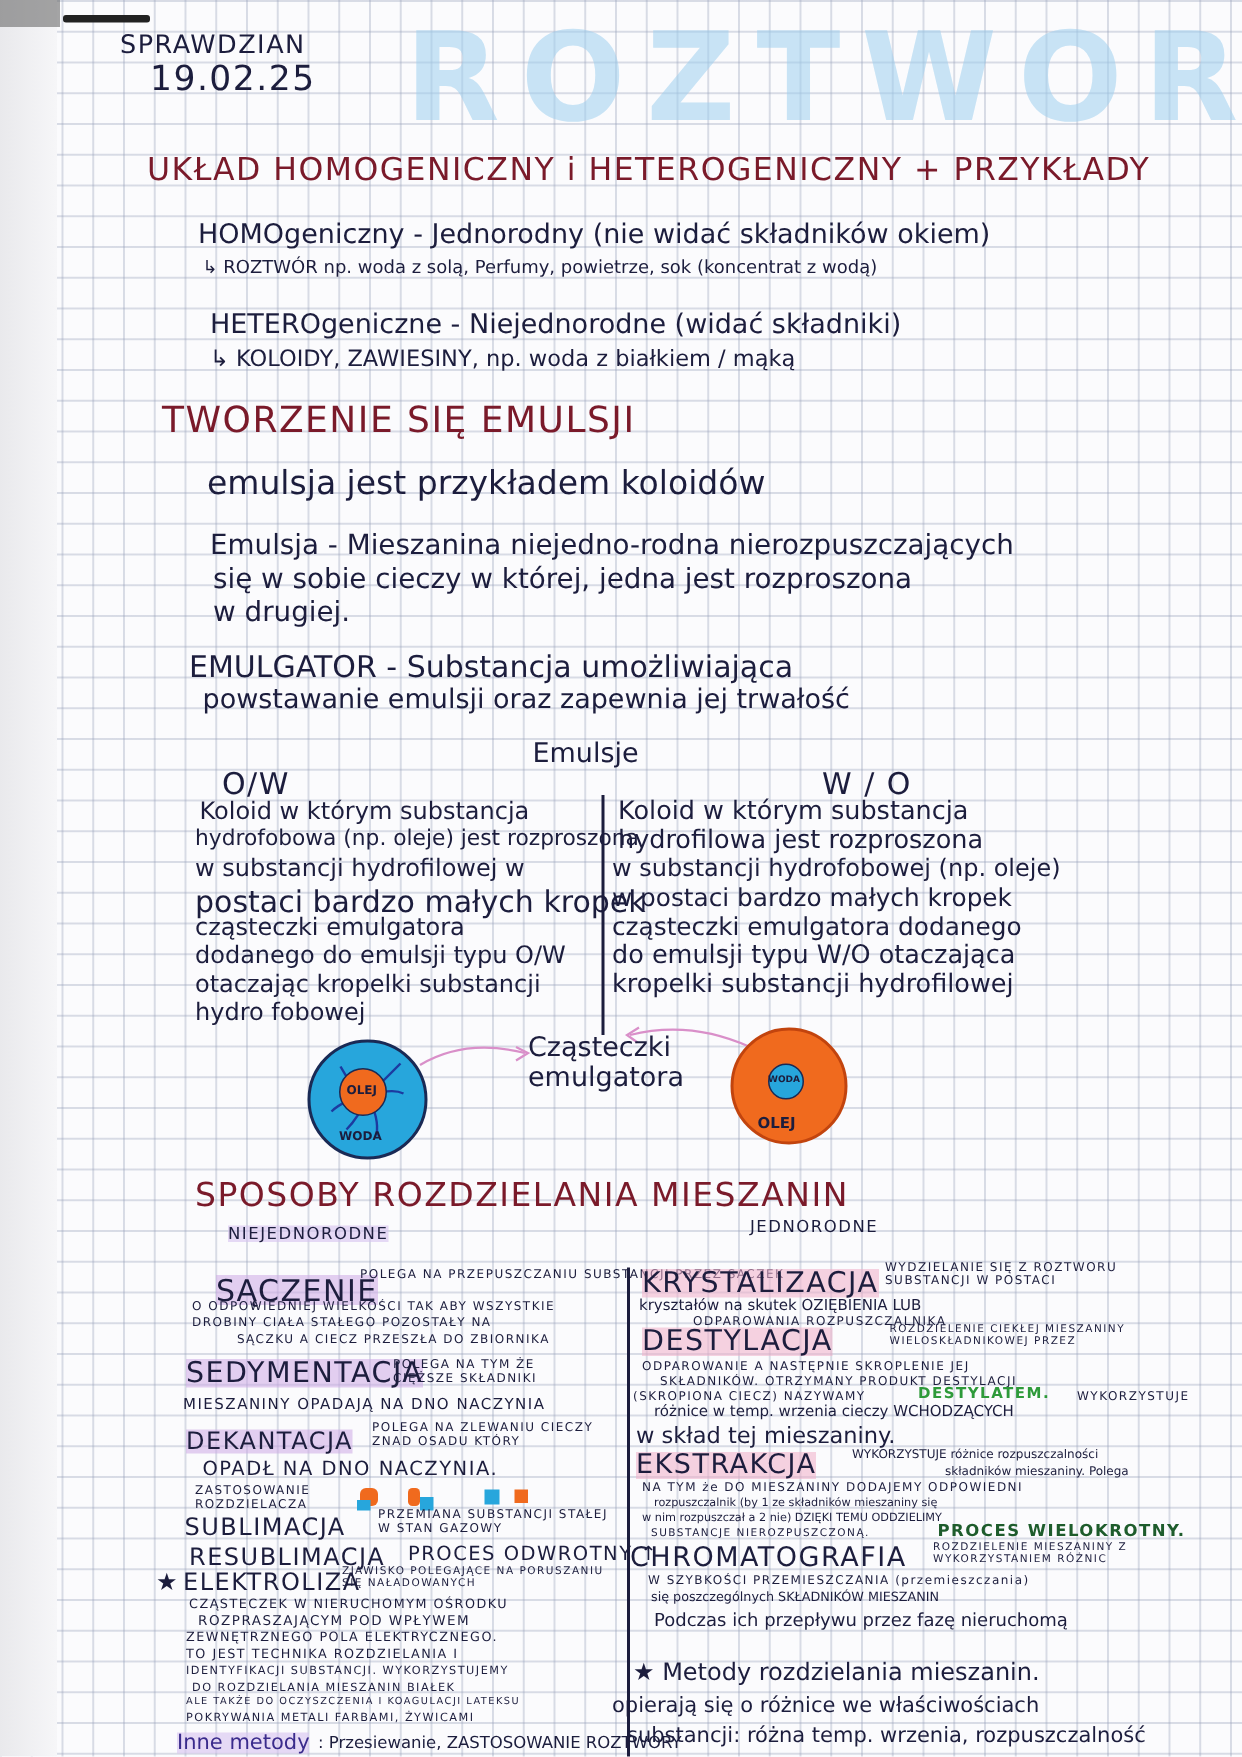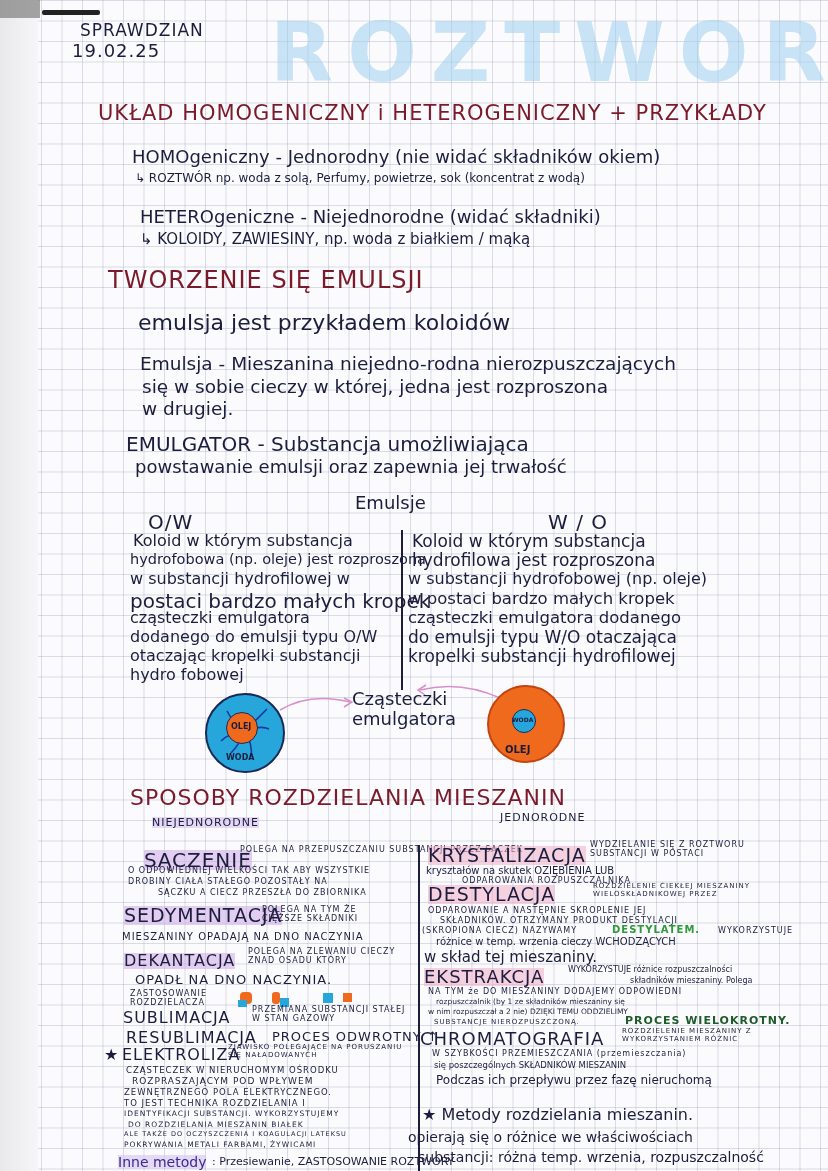--- a/index.html
+++ b/index.html
@@ -34,21 +34,21 @@
 </head>
 <body>
 
 <div class="leftshade"></div>
 <div class="corner"></div>
 <div class="topbar"></div>
 
 <div class="watermark">ROZTWORY</div>
 
 <div class="t ink cap" style="left:80px;top:22px;font-size:17px;">SPRAWDZIAN</div>
-<div class="t ink cap" style="left:72px;top:42px;font-size:18px;">19.02.25</div>
+<div class="t ink cap" style="left:100px;top:42px;font-size:23px;">19.02.25</div>
 
 <div class="t red cap" style="left:98px;top:103px;font-size:21px;">UKŁAD HOMOGENICZNY i HETEROGENICZNY + PRZYKŁADY</div>
 <div class="t ink hand" style="left:132px;top:148px;font-size:18px;">HOMOgeniczny - Jednorodny (nie widać składników okiem)</div>
 <div class="t ink hand" style="left:135px;top:172px;font-size:12px;">↳ ROZTWÓR np. woda z solą, Perfumy, powietrze, sok (koncentrat z wodą)</div>
 <div class="t ink hand" style="left:140px;top:208px;font-size:18px;">HETEROgeniczne - Niejednorodne (widać składniki)</div>
 <div class="t ink hand" style="left:140px;top:232px;font-size:15px;">↳ KOLOIDY, ZAWIESINY, np. woda z białkiem / mąką</div>
 
 <div class="t red cap" style="left:108px;top:268px;font-size:24px;">TWORZENIE SIĘ EMULSJI</div>
 <div class="t ink hand" style="left:138px;top:312px;font-size:22px;">emulsja jest przykładem koloidów</div>
 <div class="t ink hand" style="left:140px;top:355px;font-size:18.5px;">Emulsja - Mieszanina niejedno-rodna nierozpuszczających</div>

